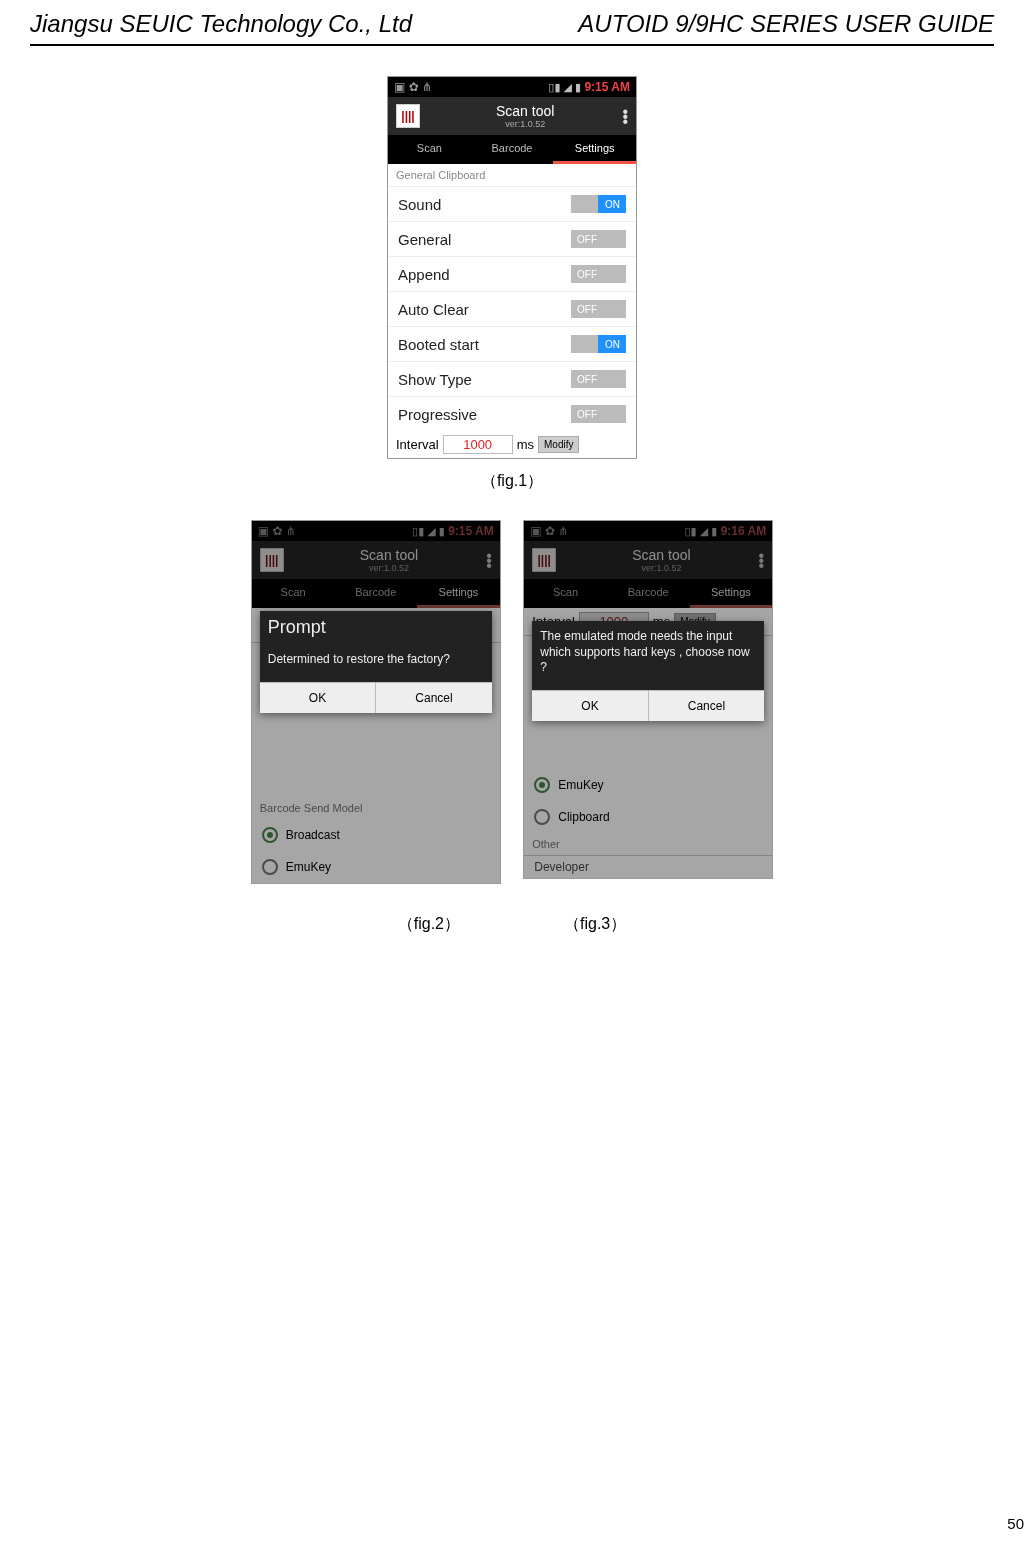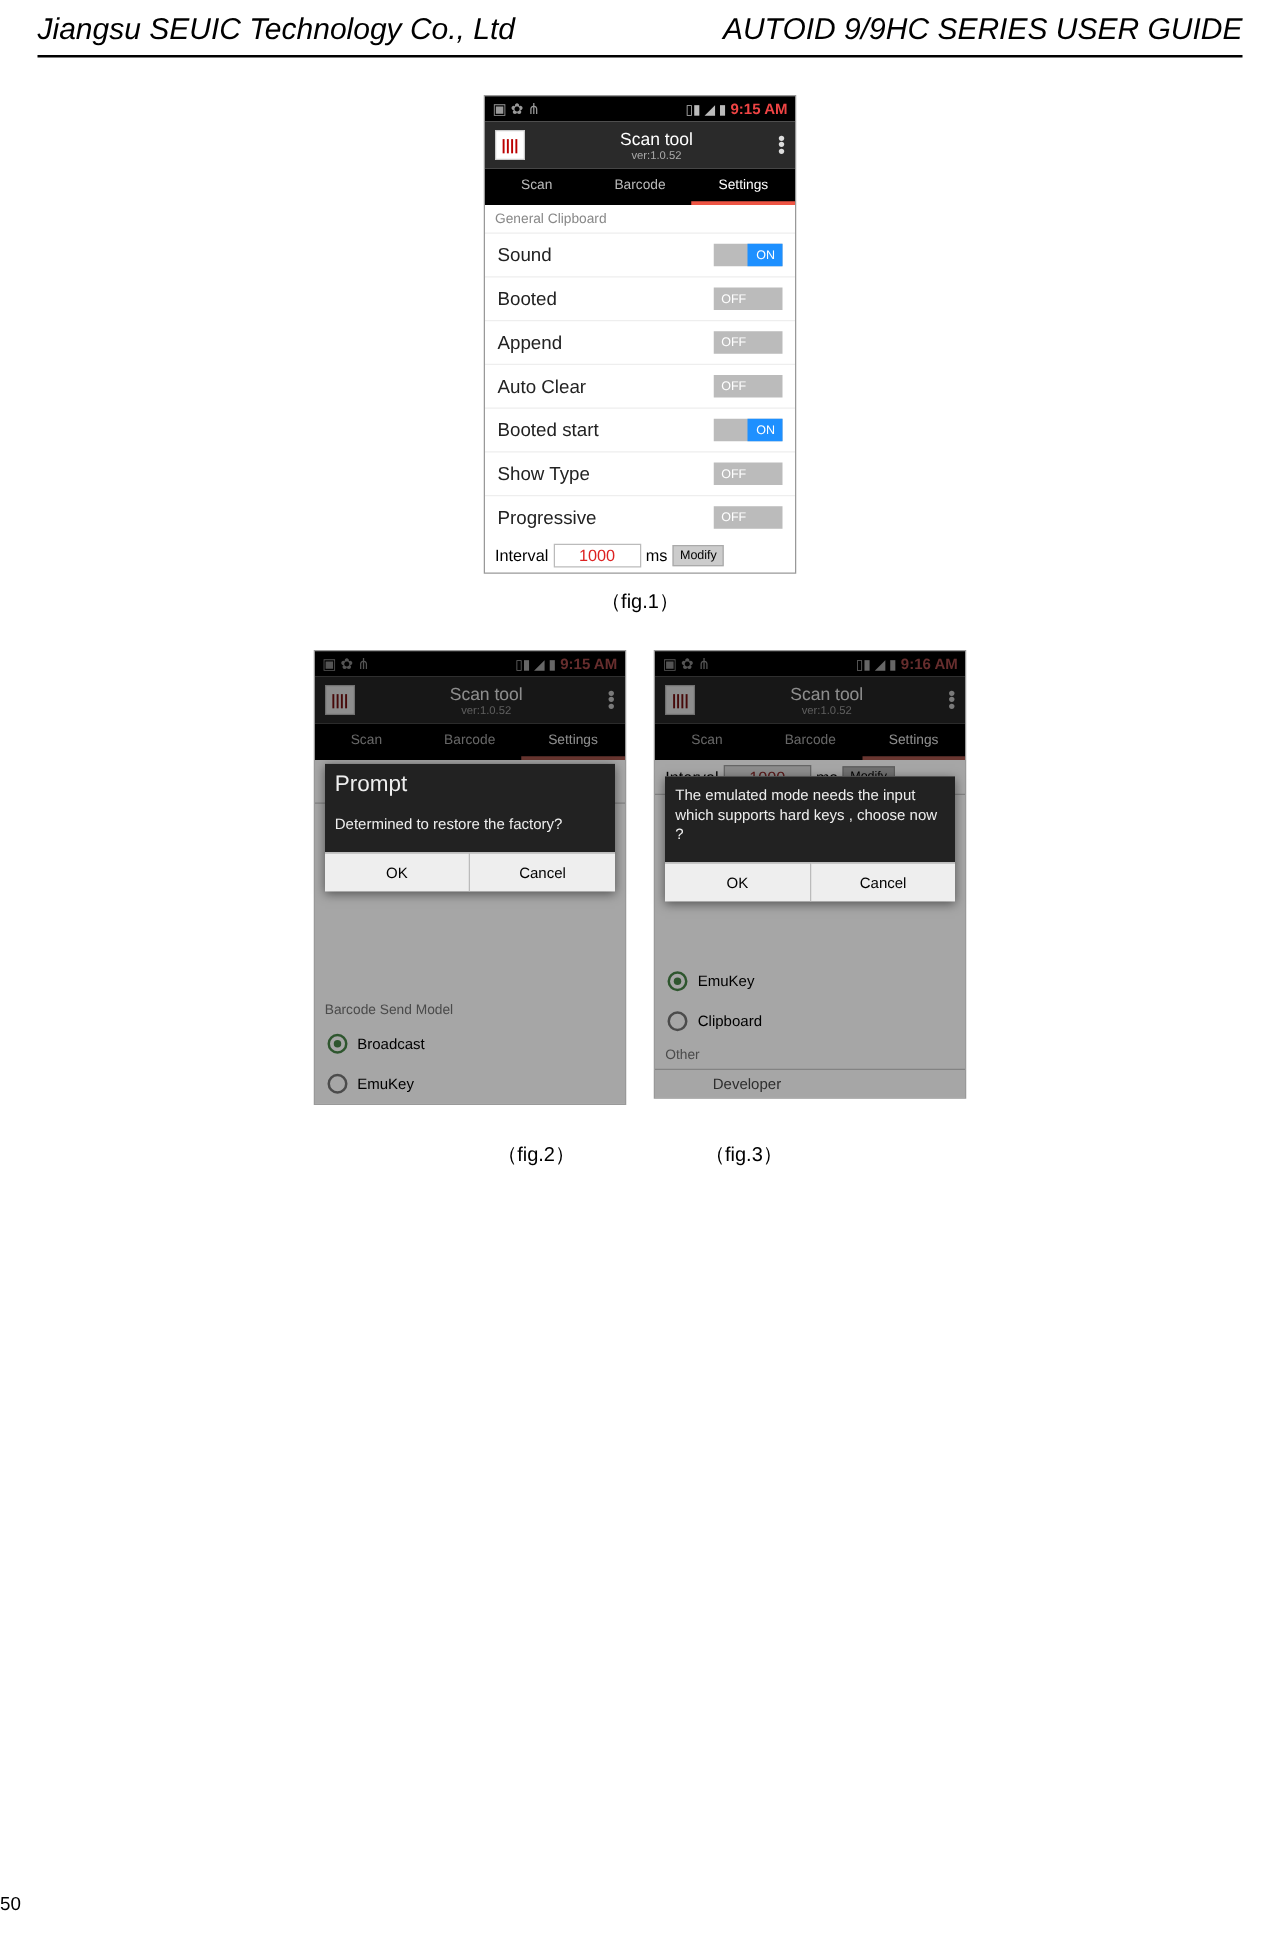--- a/index.html
+++ b/index.html
@@ -50,21 +50,21 @@
   .radio-row { display:flex; align-items:center; padding:8px 10px; text-align:left; gap:8px; }
   .radio { width:16px; height:16px; border:2px solid #3a3; border-radius:50%; display:flex; align-items:center; justify-content:center; }
   .radio.sel::after { content:""; width:6px; height:6px; background:#3a3; border-radius:50%; }
   .radio.off { border-color:#888; }
   .restore-row { display:flex; align-items:center; padding:8px 10px; text-align:left; border-top:1px solid #eee; }
   .restore-row .lbl { flex:1; font-size:15px; }
 
   .cap { font-size:16px; margin:12px 0 28px 0; }
   .caprow { display:flex; justify-content:center; gap:104px; font-size:16px; margin-top:30px; }
 
-  .pgnum { position:absolute; bottom:22px; left:0; right:0; text-align:left; font-size:15px; }
+  .pgnum { position:absolute; bottom:22px; left:0; right:0; text-align:right; font-size:15px; }
 </style>
 </head>
 <body>
 
 <div class="page">
   <div class="hdr">
     <div>Jiangsu SEUIC Technology Co., Ltd</div>
     <div>AUTOID 9/9HC SERIES USER GUIDE</div>
   </div>
   <div class="rule"></div>
@@ -93,21 +93,21 @@
         <div class="active">Settings</div>
       </div>
       <div class="section-lbl">General Clipboard</div>
       <div class="row">
           <span class="lbl">Sound</span>
           <div class="toggle on">
             <span class="txt">ON</span>
           </div>
         </div>
       <div class="row">
-          <span class="lbl">Booted</span>
+          <span class="lbl">General</span>
           <div class="toggle off">
             <span class="txt">OFF</span>
           </div>
         </div>
       <div class="row">
           <span class="lbl">Append</span>
           <div class="toggle off">
             <span class="txt">OFF</span>
           </div>
         </div>
@@ -242,21 +242,21 @@
         <div class="radio-row">
             <span class="radio sel"></span>
             <span>EmuKey</span>
           </div>
         <div class="radio-row">
             <span class="radio off"></span>
             <span>Clipboard</span>
           </div>
         <div class="section-lbl">Other</div>
         <div class="row" style="padding:4px 10px;">
-            <span class="lbl" style="font-size:12px;color:#555;margin-left:36px;">Developer</span>
+            <span class="lbl" style="font-size:12px;color:#555;">Developer</span>
           </div>
       </div>
       <div class="overlay"></div>
       <div class="dialog" style="top:100px;">
         <div class="body">The emulated mode needs the input which supports hard keys , choose now ?</div>
         <div class="btns">
             <div>OK</div>
             <div>Cancel</div>
           </div>
       </div>

